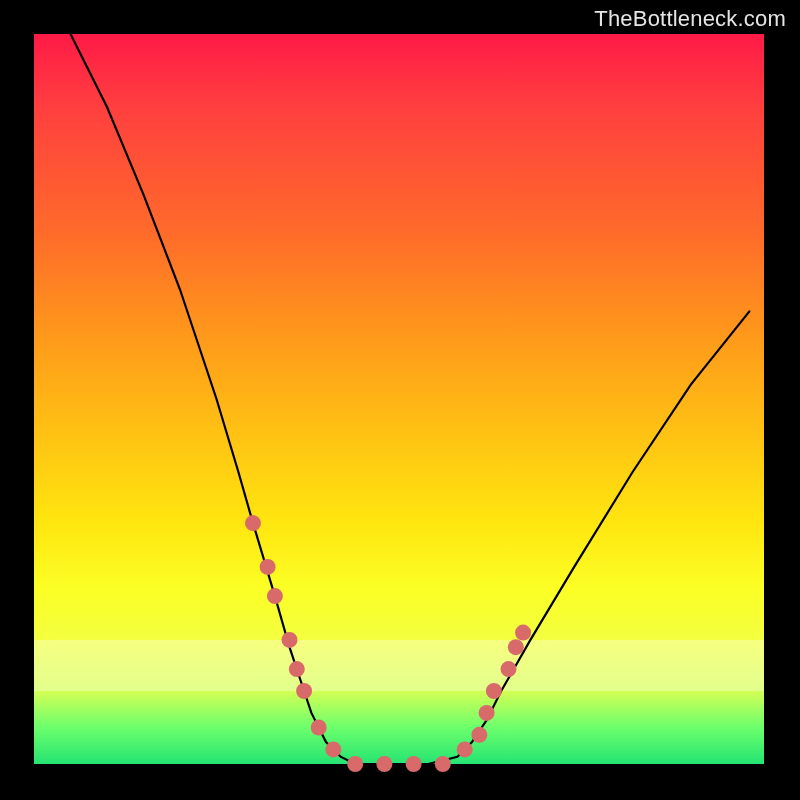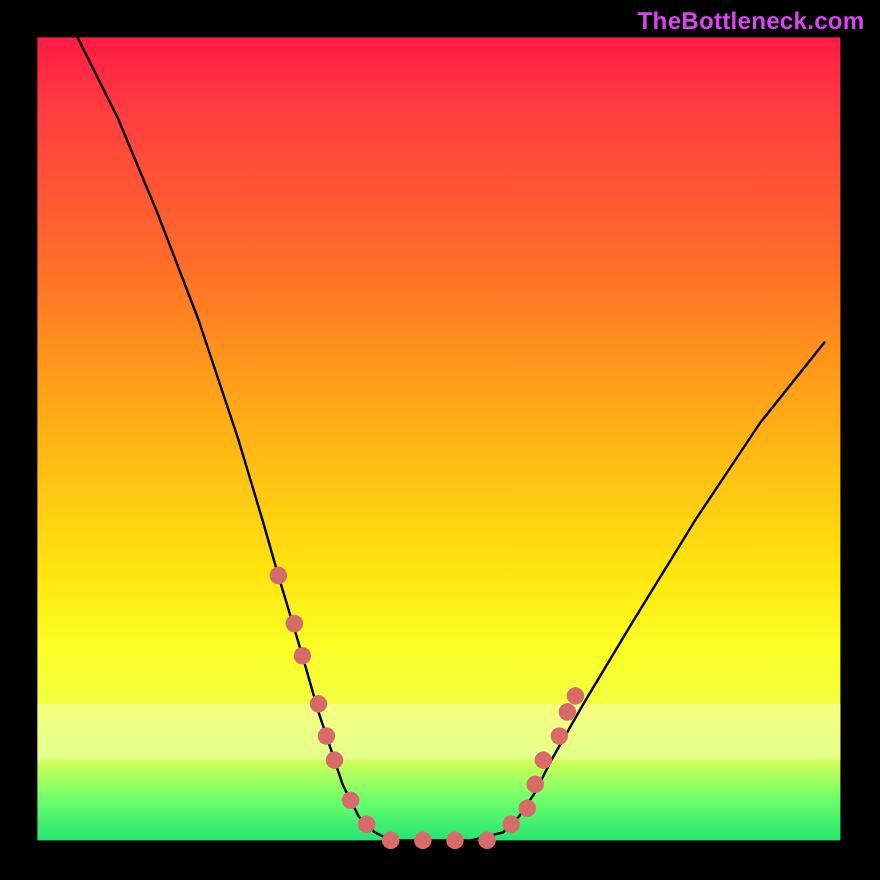--- a/index.html
+++ b/index.html
@@ -42,22 +42,22 @@
     left: 0;
     width: 100%;
     pointer-events: none;
   }
   .watermark {
     position: absolute;
     top: 6px;
     right: 14px;
     font-family: Arial, Helvetica, sans-serif;
     font-size: 22px;
-    font-weight: 700;
-    color: #d946ef;
+    font-weight: 400;
+    color: #e5e5e5;
     letter-spacing: 0.2px;
     user-select: none;
   }
   svg.curves {
     position: absolute;
     left: 0;
     top: 0;
     width: 100%;
     height: 100%;
     overflow: visible;

